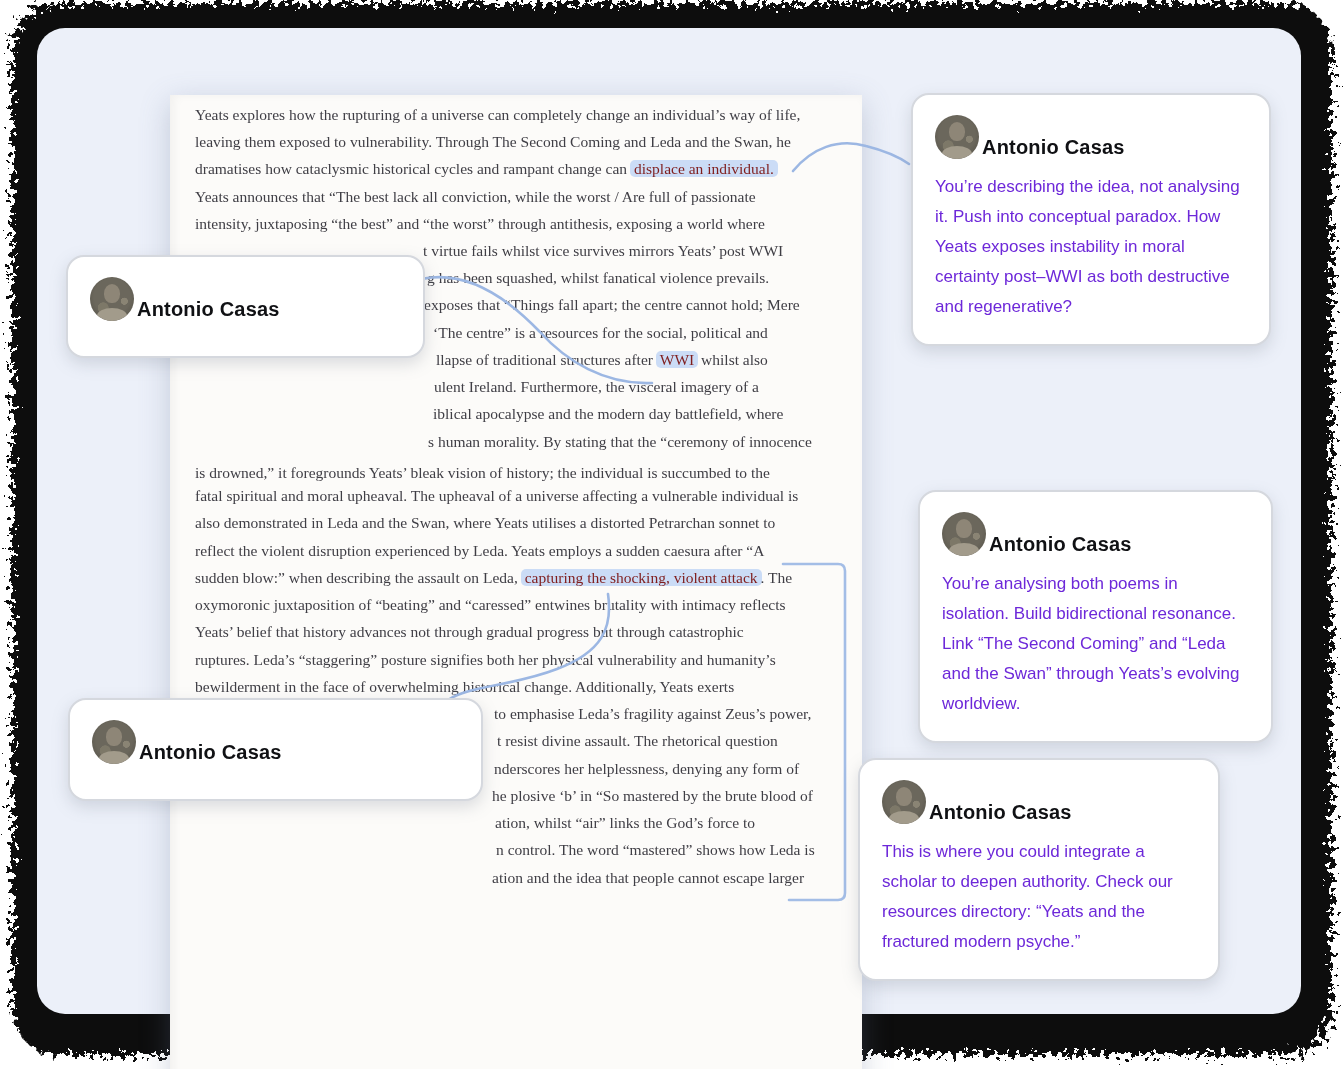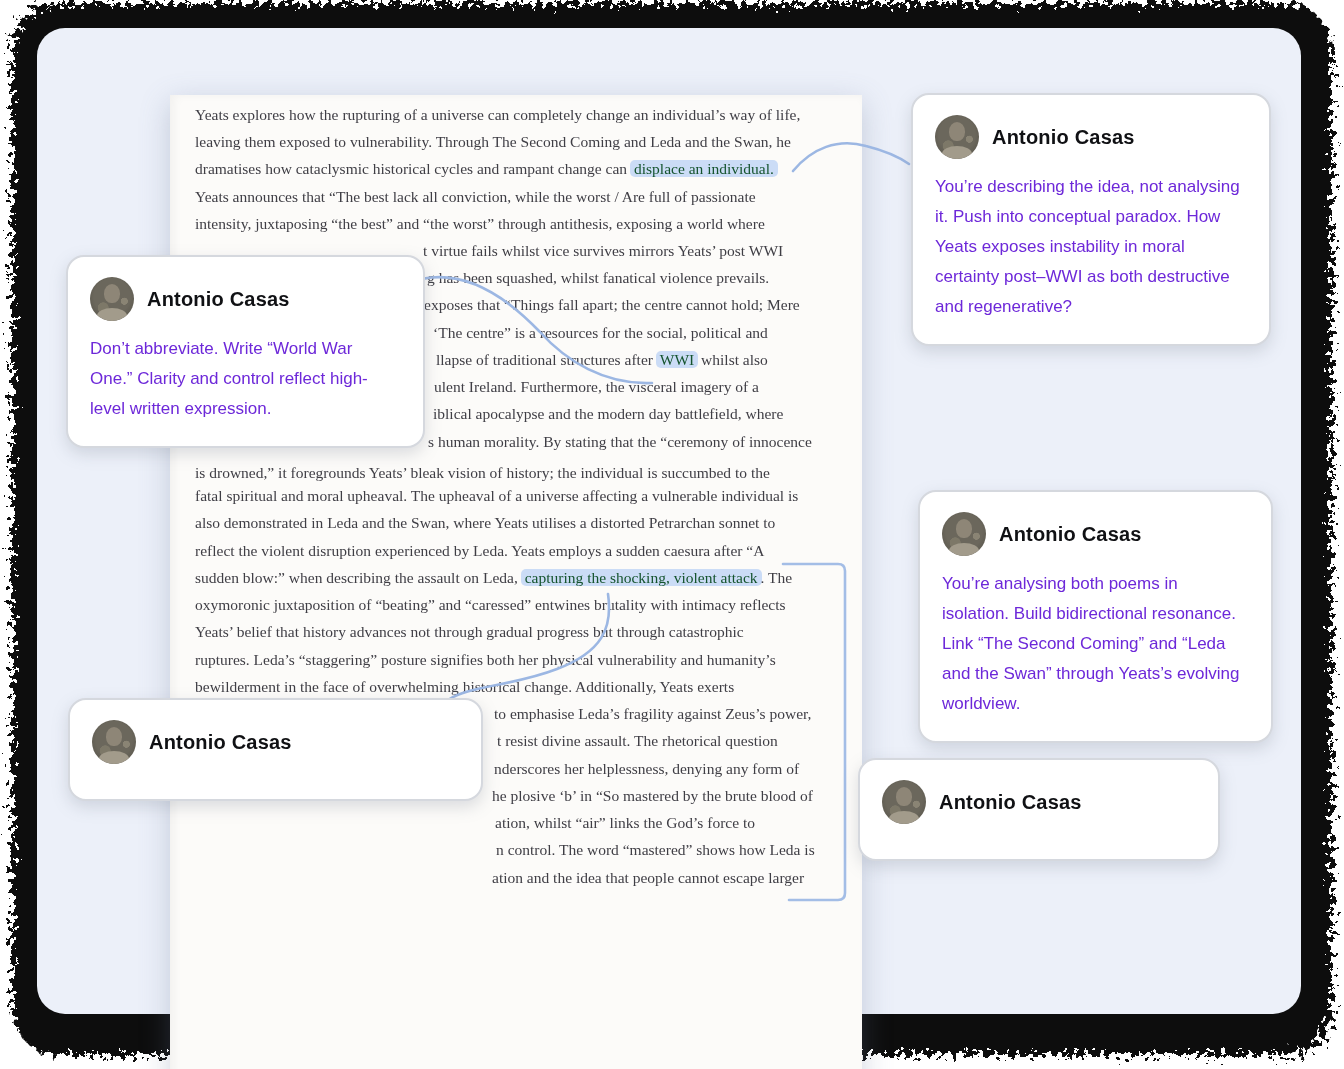--- a/index.html
+++ b/index.html
@@ -20,37 +20,37 @@
     background:#fcfbf9;z-index:2;
     box-shadow:0 8px 28px rgba(96,112,145,.30), inset 4px 0 10px rgba(0,0,0,.045);
   }
   .doc-line{
     position:absolute;white-space:nowrap;
     font-family:"Liberation Serif","DejaVu Serif",serif;
     font-size:15.5px;line-height:20px;color:#3f3e45;
   }
   .doc-line .hl{
     background:#cbdcf6;border-radius:5px;padding:0 4px;margin:-2px -1px;
-    color:#14532d;
+    color:#7f1d1d;
   }
   
   .overlay-svg{position:absolute;left:0;top:0;z-index:3;pointer-events:none;}
   
   .card{
     position:absolute;z-index:4;background:#ffffff;
     border:2px solid #d5d8de;border-radius:18px;
     box-shadow:0 6px 16px rgba(120,128,145,.25);
     padding:20px 24px 22px 22px;box-sizing:border-box;
   }
   .card-1{left:911px;top:93px;width:360px;}
   .card-2{left:66px;top:255px;width:359px;}
   .card-3{left:918px;top:490px;width:355px;}
   .card-4{left:858px;top:758px;width:362px;}
   .card-5{left:68px;top:698px;width:415px;}
-  .card-header{display:flex;align-items:center;gap:13px;margin-bottom:13px;}
+  .card-header{display:flex;align-items:flex-end;gap:3px;margin-bottom:13px;}
   .avatar{
     width:44px;height:44px;border-radius:50%;flex:0 0 44px;position:relative;overflow:hidden;
     background:radial-gradient(circle at 30% 70%, #7d7868 0 12%, transparent 13%),
                radial-gradient(circle at 78% 55%, #8a8474 0 8%, transparent 9%),
                radial-gradient(circle at 50% 45%, #6b675c 0 55%, #4e4b42 100%);
   }
   .avatar::before{ 
     content:"";position:absolute;left:14px;top:7px;width:16px;height:19px;
     border-radius:50% 50% 46% 46%;background:#8e8677;
   }
@@ -124,36 +124,36 @@
     <div class="author">Antonio Casas</div>
   </div>
   <div class="card-body">You’re describing the idea, not analysing it. Push into conceptual paradox. How Yeats exposes instability in moral certainty post–WWI as both destructive and regenerative?</div>
 </div>
 
 <div class="card card-2">
   <div class="card-header">
     <div class="avatar"></div>
     <div class="author">Antonio Casas</div>
   </div>
-  <div class="card-body">Don’t abbreviate. Write “World War One.” Clarity and control reflect high-level written expression.</div>
 </div>
 
 <div class="card card-3">
   <div class="card-header">
     <div class="avatar"></div>
     <div class="author">Antonio Casas</div>
   </div>
   <div class="card-body">You’re analysing both poems in isolation. Build bidirectional resonance. Link “The Second Coming” and “Leda and the Swan” through Yeats’s evolving worldview.</div>
 </div>
 
 <div class="card card-4">
   <div class="card-header">
     <div class="avatar"></div>
     <div class="author">Antonio Casas</div>
   </div>
+  <div class="card-body">This is where you could integrate a scholar to deepen authority. Check our resources directory: “Yeats and the fractured modern psyche.”</div>
 </div>
 
 <div class="card card-5">
   <div class="card-header">
     <div class="avatar"></div>
     <div class="author">Antonio Casas</div>
   </div>
 </div>
 
 </body></html>

